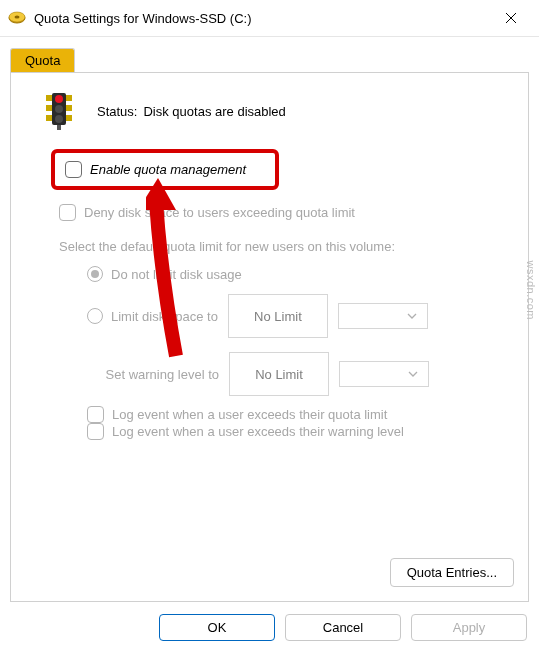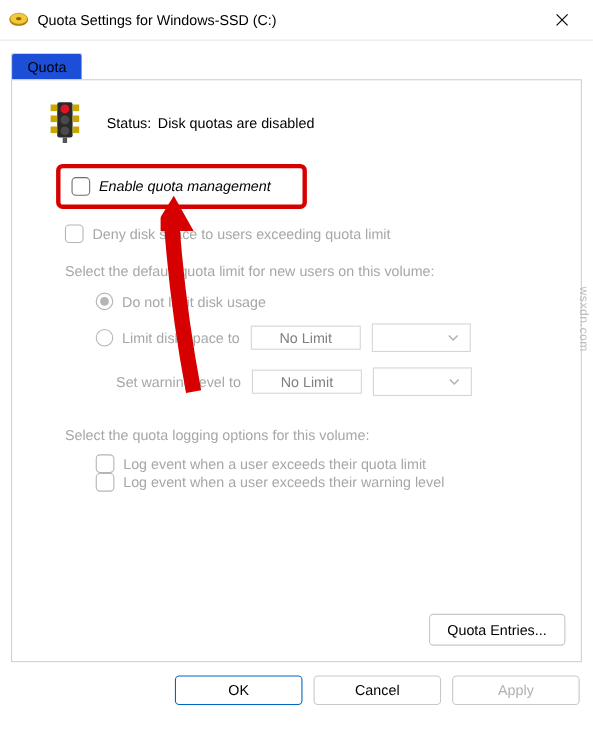--- a/index.html
+++ b/index.html
@@ -46,21 +46,21 @@
     }
     .tabs {
       display: flex;
       padding: 10px 10px 0 10px;
     }
     .tab {
       border: 1px solid #d0d0d0;
       border-bottom: 1px solid #fff;
       border-radius: 3px 3px 0 0;
       padding: 4px 14px;
-      background: #1d4ed8;
+      background: #eab308;
       position: relative;
       top: 1px;
     }
     .panel {
       margin: 0 10px;
       border: 1px solid #d0d0d0;
       border-top: 1px solid #d0d0d0;
       height: 530px;
       padding: 18px 16px 12px 28px;
       position: relative;
@@ -136,21 +136,21 @@
     }
     .warn-row {
       display: flex;
       align-items: center;
       margin-top: 14px;
       padding-left: 40px;
     }
     .input-box {
       border: 1px solid #d6d6d6;
       width: 100px;
-      height: 22px;
+      height: 44px;
       margin-left: 10px;
       display: flex;
       align-items: center;
       justify-content: center;
       color: #808080;
     }
     .combo {
       border: 1px solid #d6d6d6;
       width: 90px;
       height: 26px;
@@ -293,21 +293,20 @@
   <div class="warn-row">
     <span class="txt-disabled" style="width:140px;text-align:right;">Set warning level to</span>
     <span class="input-box">No Limit</span>
     <span class="combo">
       <svg width="10" height="6" viewBox="0 0 10 6">
           <path d="M1 1 L5 5 L9 1" stroke="#b0b0b0" fill="none" stroke-width="1.3"></path>
         </svg>
     </span>
   </div>
 
-  <div class="desc section2">Select the quota logging options for this volume:</div>
 
   <div class="log-opts">
     <div class="log-row">
       <span class="chk chk-disabled"></span>
       <span class="txt-disabled">Log event when a user exceeds their quota limit</span>
     </div>
     <div class="log-row">
       <span class="chk chk-disabled"></span>
       <span class="txt-disabled">Log event when a user exceeds their warning level</span>
     </div>

